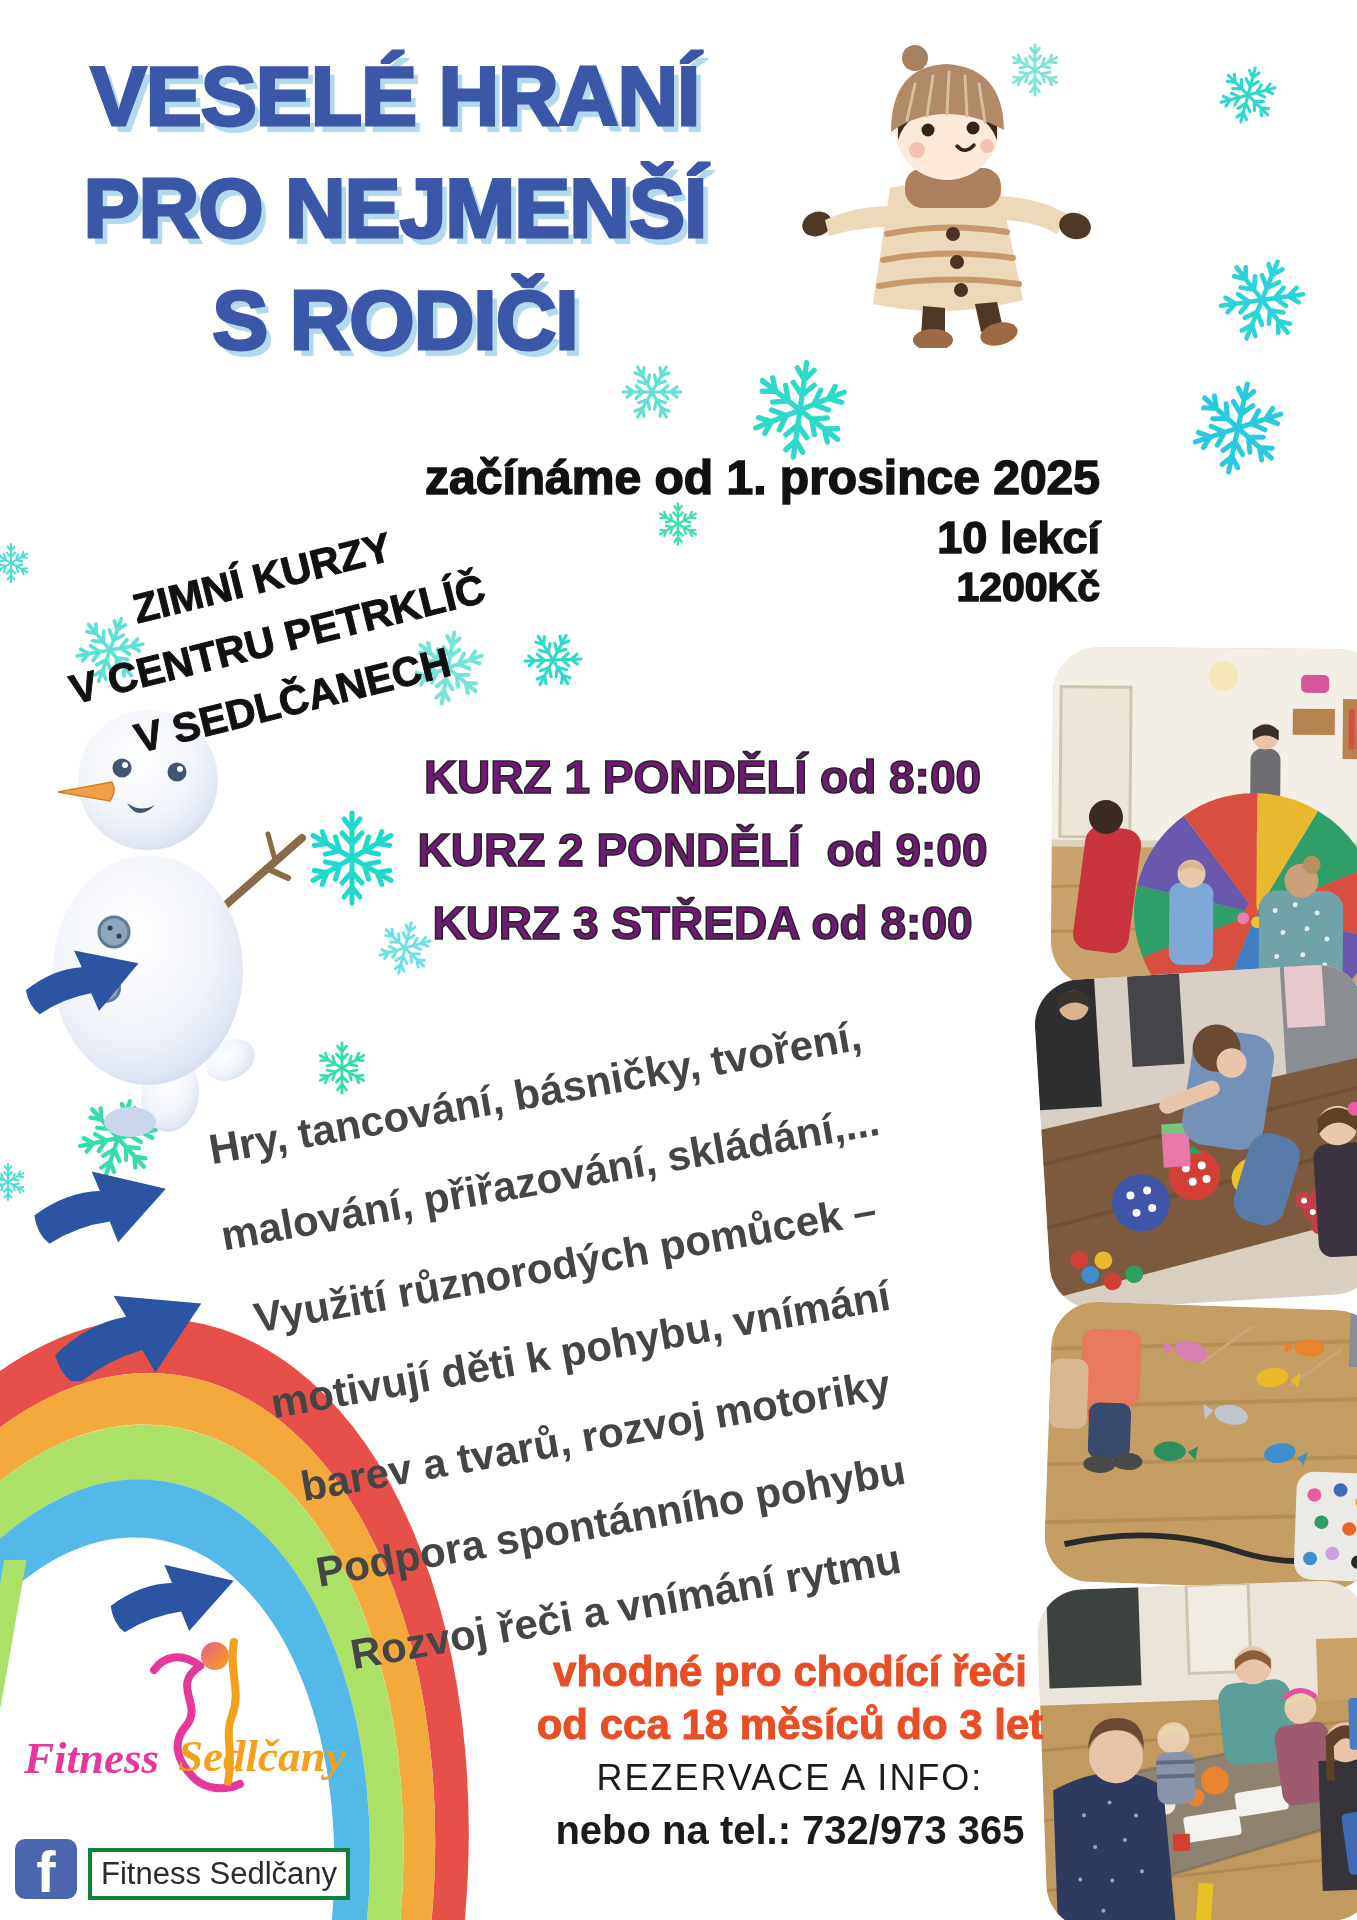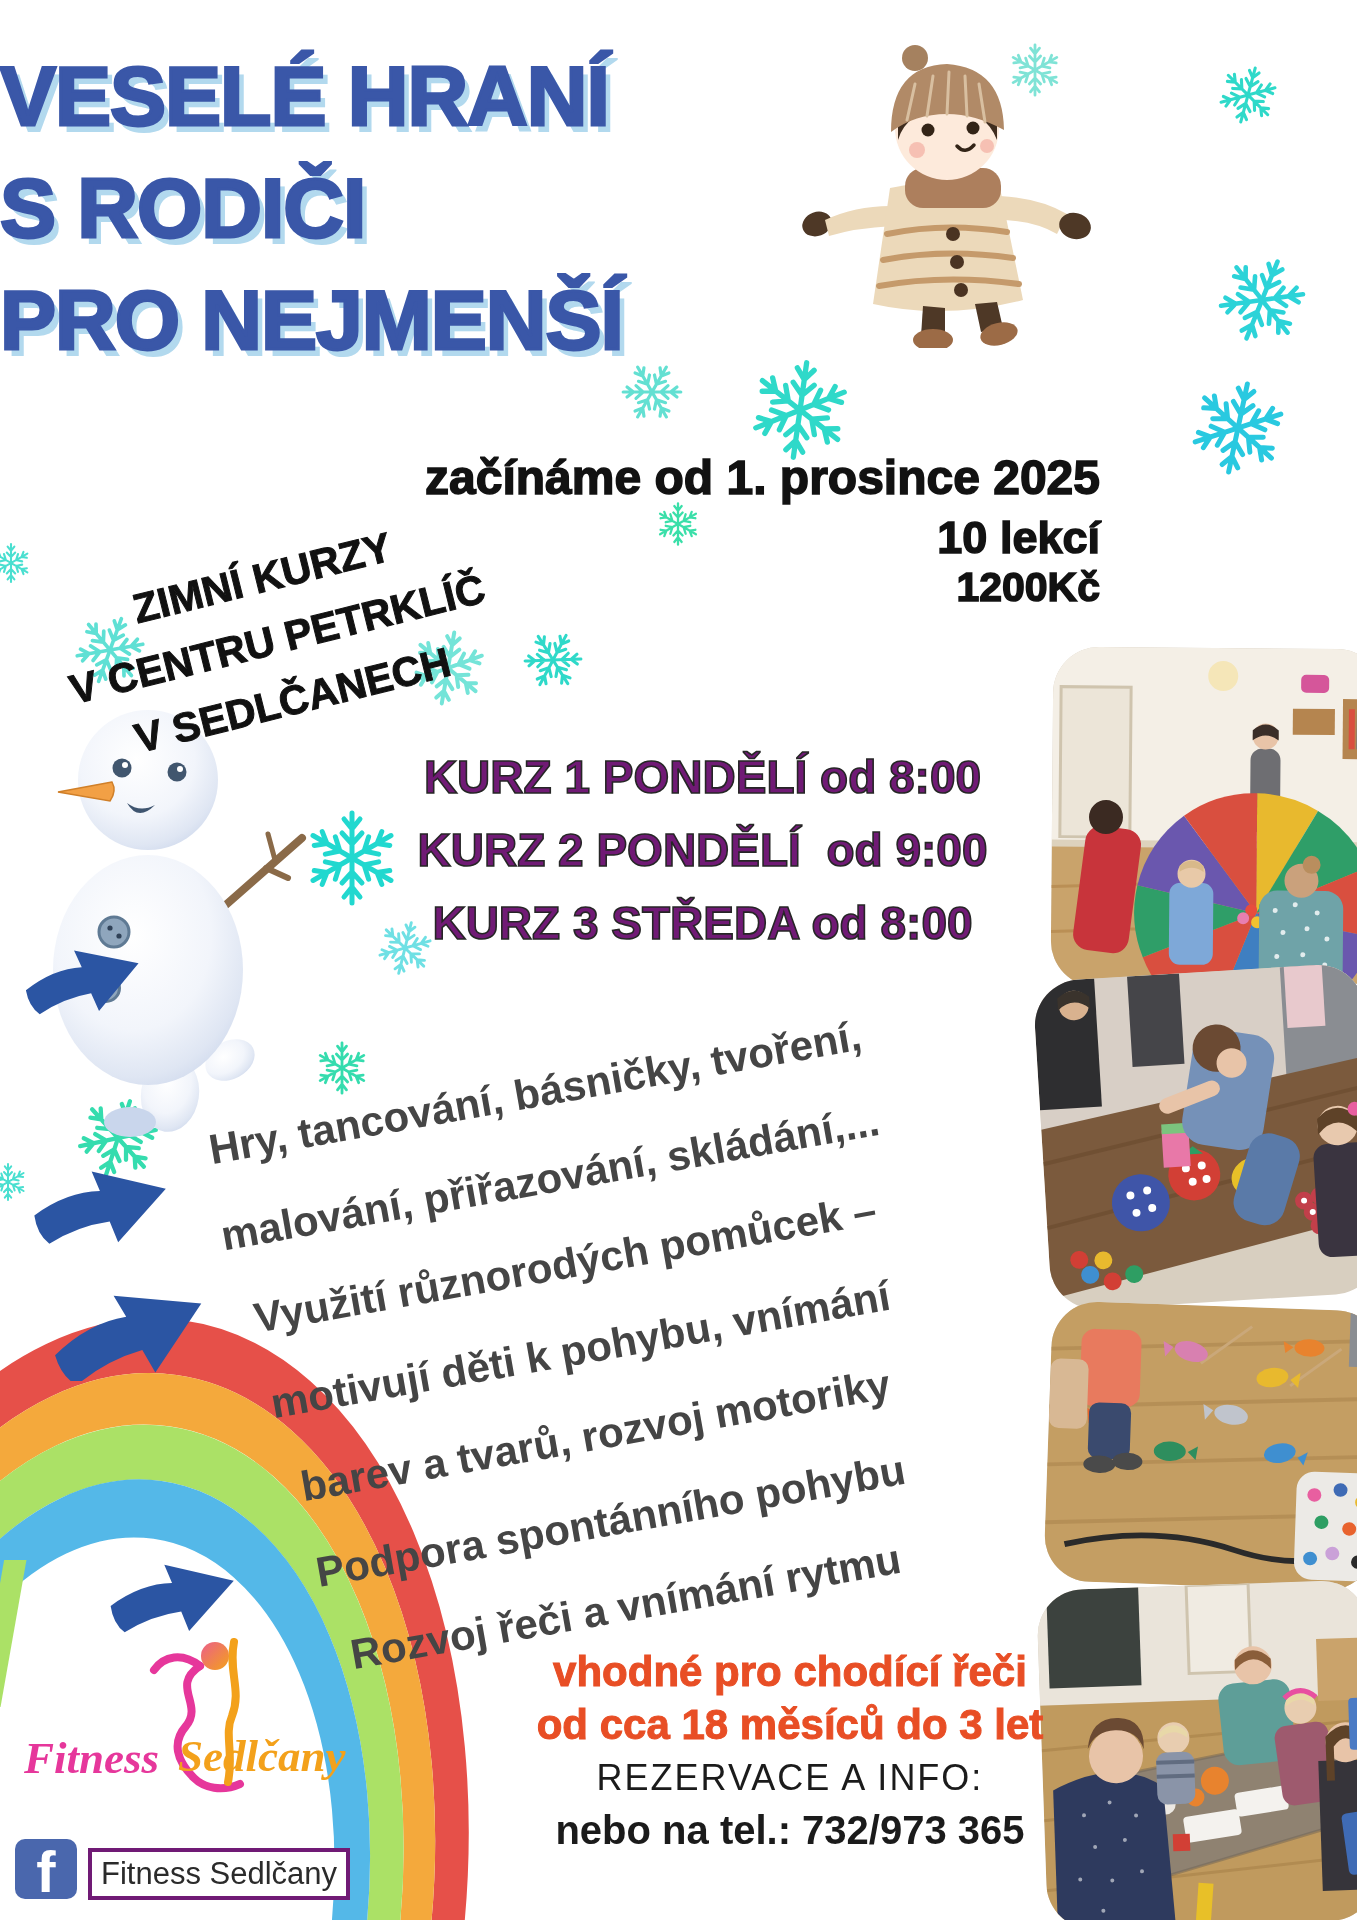--- a/index.html
+++ b/index.html
@@ -1,21 +1,21 @@
 <!DOCTYPE html>
 <html><head>
 <meta charset="utf-8">
 <style>
   html,body{margin:0;padding:0;background:#ffffff;}
   .poster{position:relative;width:1357px;height:1920px;background:#ffffff;overflow:hidden;
           font-family:"Liberation Sans",sans-serif;}
   .abs{position:absolute;}
 
   
-  .title{left:0;top:40px;width:790px;z-index:6;}
+  .title{left:0;top:40px;width:790px;text-align:center;z-index:6;}
   .title-line{font-size:84px;line-height:112px;font-weight:700;color:#3a57a8;
               letter-spacing:-1px;-webkit-text-stroke:3px #3a57a8;
               text-shadow:6px 7px 0 #b2d9ee;}
 
   
   .start-line{position:absolute;text-align:right;color:#121212;font-weight:700;
               -webkit-text-stroke:1.5px #121212;z-index:6;}
   .start-1{left:400px;top:450px;width:700px;font-size:48px;}
   .start-2{left:700px;top:512px;width:400px;font-size:45px;}
   .start-3{left:690px;top:564px;width:410px;font-size:41px;}
@@ -46,21 +46,21 @@
 
   
   .logo{left:22px;top:1632px;width:330px;height:180px;z-index:6;}
   .logo-word{position:absolute;font-family:"Liberation Serif",serif;font-style:italic;
              font-weight:700;font-size:45px;}
   .logo-w1{left:2px;top:100px;color:#e6379b;}
   .logo-w2{left:156px;top:98px;color:#f3a11b;}
   .fb-icon{left:15px;top:1839px;width:62px;height:60px;background:#4a67ad;border-radius:10px;
            color:#fff;font-weight:700;font-size:58px;text-align:center;line-height:66px;
            z-index:7;overflow:hidden;}
-  .fb-box{left:88px;top:1848px;width:254px;height:44px;background:#fff;border:4px solid #701a75;
+  .fb-box{left:88px;top:1848px;width:254px;height:44px;background:#fff;border:4px solid #15803d;
           z-index:7;text-align:center;}
   .fb-box span{font-size:31px;line-height:44px;color:#2b2b2b;}
 
   
   .sf{position:absolute;z-index:1;}
   .arrow{position:absolute;z-index:3;}
   .rainbow{left:-290px;top:1240px;z-index:1;}
   .sliver{left:-4px;top:1560px;z-index:1;}
   .snowman{left:30px;top:670px;width:310px;height:470px;z-index:2;}
   .child{left:795px;top:28px;width:300px;height:320px;z-index:2;}
@@ -101,22 +101,22 @@
         <path transform="rotate(180)" d="M0 2 L0 -45 M0 -14 L-10 -25 M0 -14 L10 -25 M0 -29 L-8 -39 M0 -29 L8 -39"></path>
         <path transform="rotate(240)" d="M0 2 L0 -45 M0 -14 L-10 -25 M0 -14 L10 -25 M0 -29 L-8 -39 M0 -29 L8 -39"></path>
         <path transform="rotate(300)" d="M0 2 L0 -45 M0 -14 L-10 -25 M0 -14 L10 -25 M0 -29 L-8 -39 M0 -29 L8 -39"></path>
       </g>
       <path id="arrowShape" d="M0 30 Q26 16 50 19 L46 4 L98 24 L58 58 L54 42 Q30 42 8 52 Q0 44 0 30 Z" fill="#2b55a3"></path>
     </defs>
   </svg>
 
   <header class="abs title">
     <div class="title-line">VESELÉ HRANÍ</div>
+    <div class="title-line">PRO NEJMENŠÍ</div>
     <div class="title-line">S RODIČI</div>
-    <div class="title-line">PRO NEJMENŠÍ</div>
   </header>
 
   <svg class="abs child" viewBox="0 0 300 320">
     <ellipse cx="22" cy="196" rx="15" ry="12" fill="#4e3826" transform="rotate(-20 22 196)"></ellipse>
     <path d="M30 192 Q60 178 95 178 L98 198 Q60 200 34 208 Z" fill="#ecd9ba"></path>
     <path d="M95 160 Q150 148 205 160 L228 272 Q150 292 78 276 Z" fill="#ecd9ba"></path>
     <path d="M92 206 Q150 194 212 204" stroke="#c59a6b" stroke-width="6" fill="none" stroke-linecap="round"></path>
     <path d="M88 232 Q150 220 218 230" stroke="#c59a6b" stroke-width="6" fill="none" stroke-linecap="round"></path>
     <path d="M84 258 Q150 246 224 256" stroke="#c59a6b" stroke-width="6" fill="none" stroke-linecap="round"></path>
     <path d="M205 168 Q245 170 272 186 L262 206 Q238 192 202 192 Z" fill="#ecd9ba"></path>

